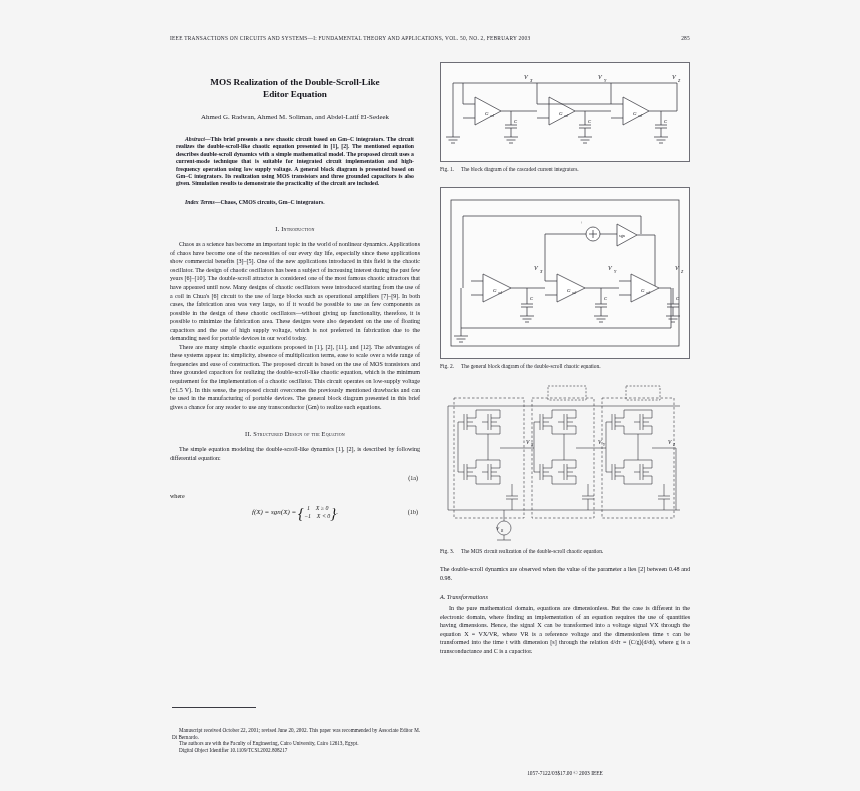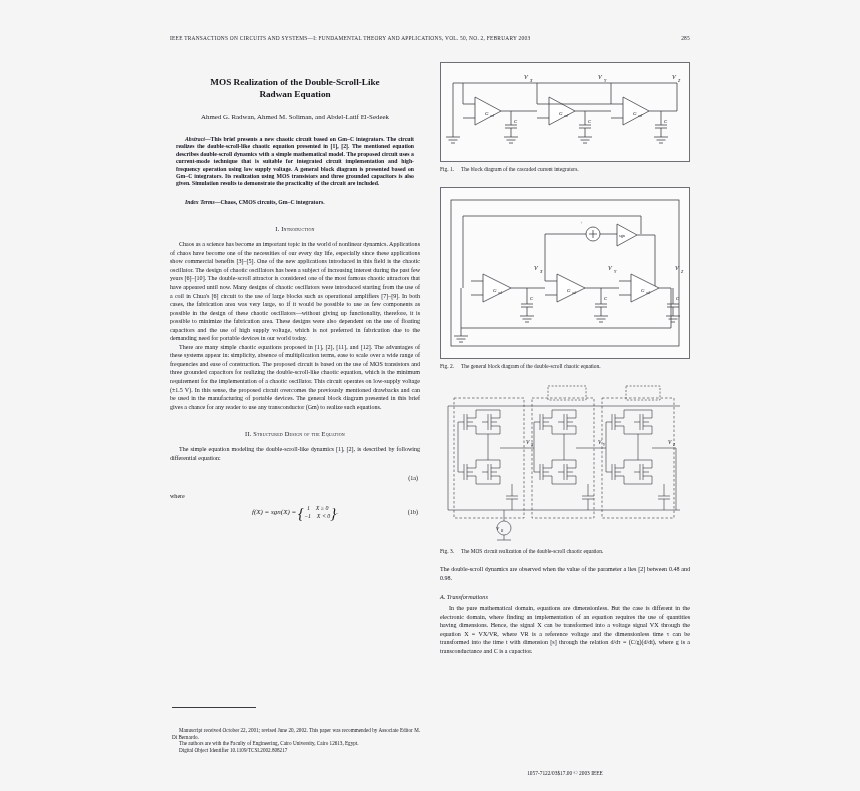--- a/index.html
+++ b/index.html
@@ -245,21 +245,21 @@
         <span class="rh-text">IEEE TRANSACTIONS ON CIRCUITS AND SYSTEMS—I: FUNDAMENTAL THEORY AND APPLICATIONS, VOL. 50, NO. 2, FEBRUARY 2003</span>
         <span class="rh-page">285</span>
       </div>
 
       <div class="cols">
 
         <div class="col col-left">
 
           <div class="title">
             <span>MOS Realization of the Double-Scroll-Like</span><br>
-            <span>Radwan Equation</span>
+            <span>Editor Equation</span>
           </div>
 
           <div class="authors">Ahmed G. Radwan, Ahmed M. Soliman, and Abdel-Latif El-Sedeek</div>
 
           <div class="abstract">
             <span class="lead">Abstract—</span><span>This brief presents a new chaotic circuit based on Gm–C integrators. The circuit realizes the double-scroll-like chaotic equation presented in [1], [2]. The mentioned equation describes double-scroll dynamics with a simple mathematical model. The proposed circuit uses a current-mode technique that is suitable for integrated circuit implementation and high-frequency operation using low supply voltage. A general block diagram is presented based on Gm–C integrators. Its realization using MOS transistors and three grounded capacitors is also given. Simulation results to demonstrate the practicality of the circuit are included.</span>
           </div>
 
           <div class="indexterms">
             <span class="lead">Index Terms—</span><span>Chaos, CMOS circuits, Gm–C integrators.</span>

